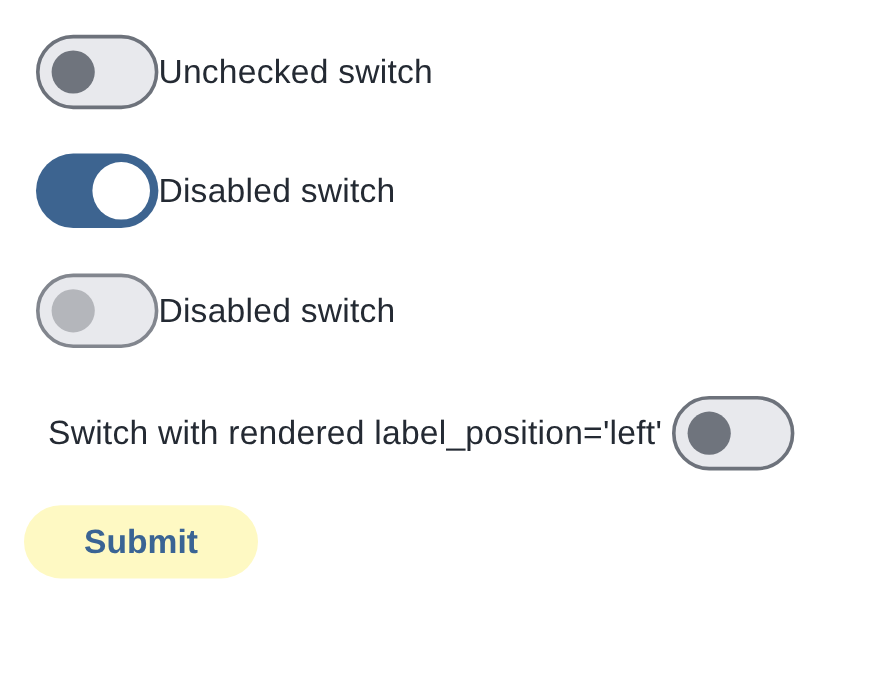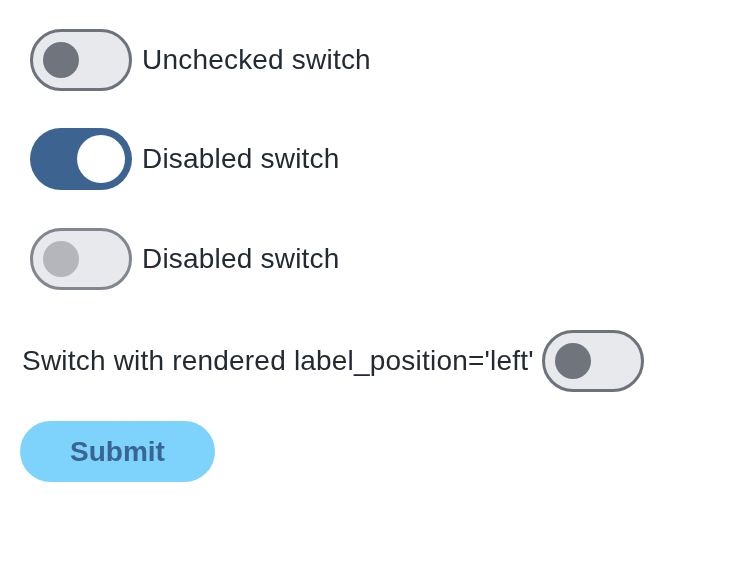--- a/index.html
+++ b/index.html
@@ -12,26 +12,25 @@
     width: 730px;
     height: 566px;
     background: #ffffff;
     overflow: hidden;
     font-family: "Liberation Sans", sans-serif;
   }
   .row {
     position: absolute;
     display: flex;
     align-items: center;
-    gap: 10px;
   }
   .row.r1 { left: 30px; top: 29px; }
   .row.r2 { left: 30px; top: 128px; }
   .row.r3 { left: 30px; top: 228px; text-align: right; }
-  .row.r4 { left: 22px; top: 330px; gap: 8px; }
+  .row.r4 { left: 40px; top: 330px; gap: 8px; }
 
   .switch {
     position: relative;
     flex: 0 0 auto;
     width: 102px;
     height: 62px;
     border-radius: 31px;
     box-sizing: border-box;
     cursor: pointer;
   }
@@ -80,21 +79,21 @@
   }
 
   .submit-btn {
     position: absolute;
     left: 20px;
     top: 421px;
     width: 195px;
     height: 61px;
     border: none;
     border-radius: 31px;
-    background: #7dd3fc;
+    background: #fef9c3;
     color: #3a6494;
     font-family: "Liberation Sans", sans-serif;
     font-size: 28px;
     font-weight: 700;
     cursor: pointer;
     display: flex;
     align-items: center;
     justify-content: center;
   }
 </style>

